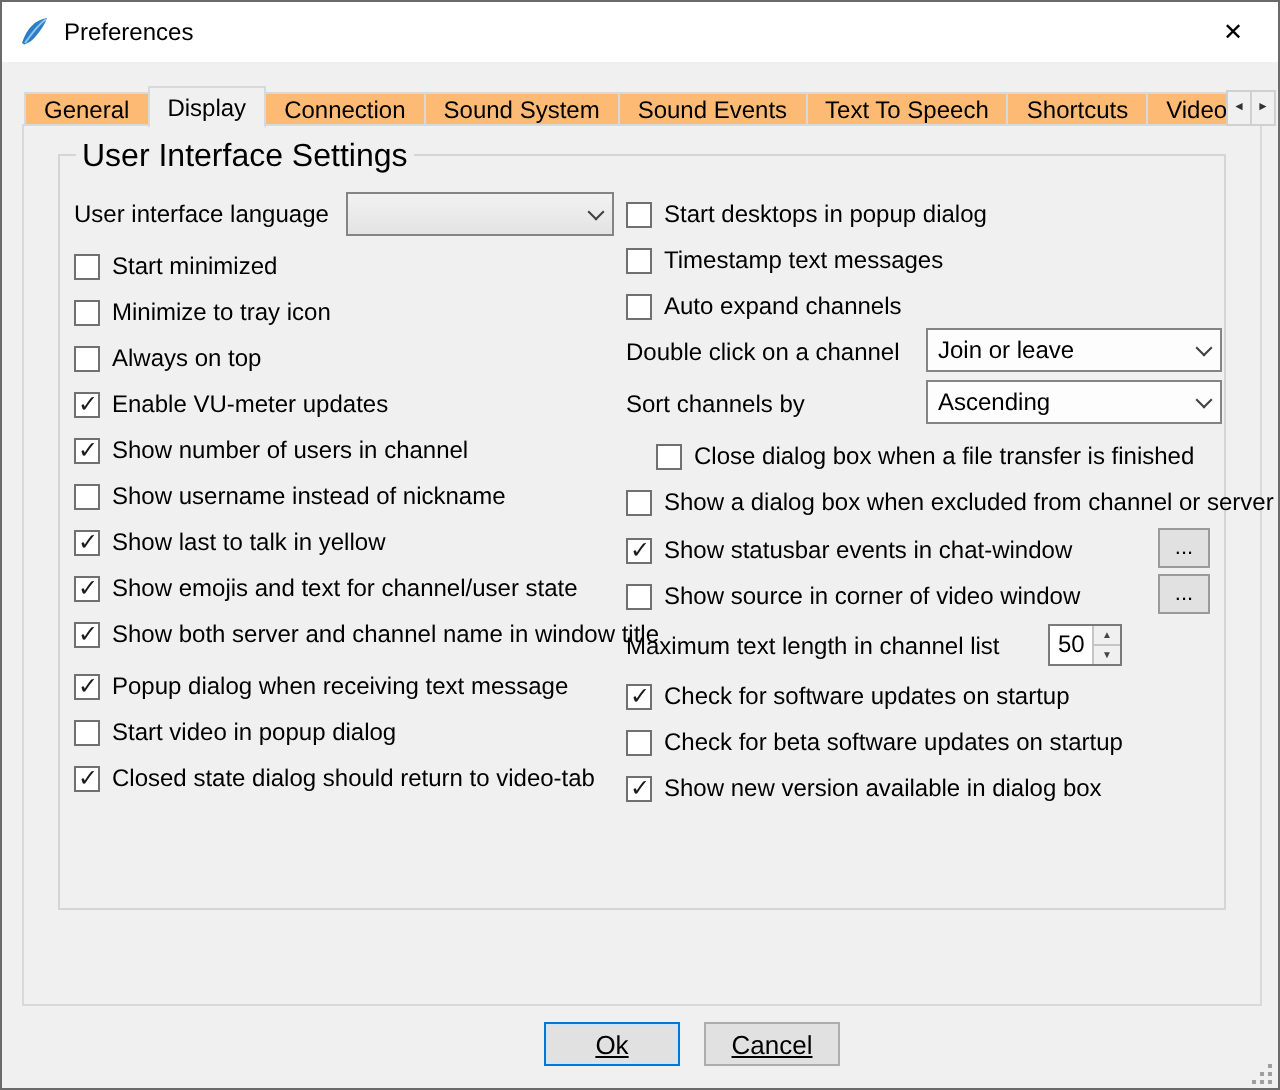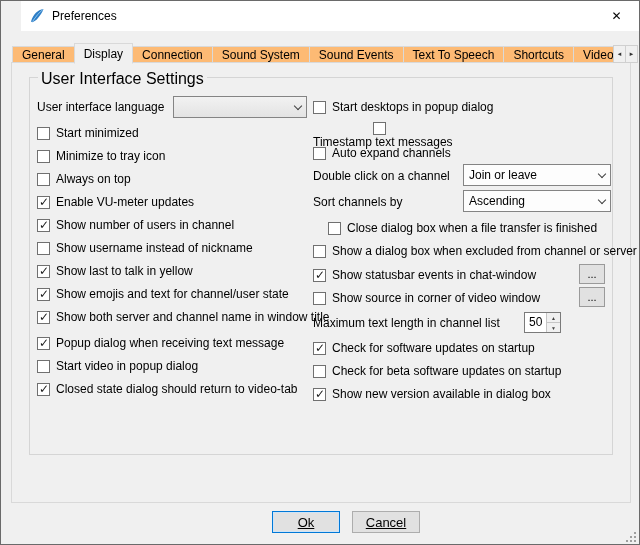--- a/index.html
+++ b/index.html
@@ -4,21 +4,21 @@
 <style>
   html,body { margin:0; padding:0; background:#d9d9d9; }
   * { box-sizing:border-box; }
   .window {
     position:relative; width:640px; height:545px;
     background:#f0f0f0; border:1px solid #6a6a6a;
     font-family:"Liberation Sans","DejaVu Sans",sans-serif;
     font-size:12px; color:#000; overflow:hidden;
   }
   
-  .titlebar { position:absolute; left:0; top:0; right:0; height:30px; background:#ffffff; display:flex; align-items:center;margin-left:20px; }
+  .titlebar { position:absolute; left:0; top:0; right:0; height:30px; background:#ffffff; display:flex; align-items:center; }
   .app-icon { margin-left:8px; width:16px; height:16px; display:inline-block; }
   .title-text { margin-left:7px; font-size:12px; }
   .close-btn { margin-left:auto; width:45px; height:30px; display:flex; align-items:center; justify-content:center; font-size:12px; color:#000; cursor:default; }
   
   .tabbar { position:absolute; left:11px; top:41px; width:601px; height:21px; display:flex; align-items:flex-end; z-index:3; }
   .tab { height:17px; padding:1px 9px 0 9px; background:#fdba74; border:1px solid #d9d9d9; margin-right:-1px; white-space:nowrap; display:flex; align-items:center; }
   .tab.selected { height:21px; background:#f0f0f0; border-bottom:1px solid #f0f0f0; margin-bottom:-1px; z-index:4; padding-top:0; }
   .tab-scroll { position:absolute; left:612px; top:44px; height:18px; display:flex; z-index:5; }
   .tsb { width:13px; height:18px; background:#f0f0f0; border:1px solid #d0d0d0; margin-right:-1px; display:flex; align-items:center; justify-content:center; font-size:6px; color:#333; }
   
@@ -142,21 +142,21 @@
   </div>
   <div class="check-row" style="left:36px; top:380px;">
     <span class="cb checked"></span>
     <span class="lbl">Closed state dialog should return to video-tab</span>
   </div>
 
   <div class="check-row" style="left:312px; top:98px;">
     <span class="cb"></span>
     <span class="lbl">Start desktops in popup dialog</span>
   </div>
-  <div class="check-row" style="left:312px; top:121px;flex-direction:column;">
+  <div class="check-row" style="left:312px; top:121px;">
     <span class="cb"></span>
     <span class="lbl">Timestamp text messages</span>
   </div>
   <div class="check-row" style="left:312px; top:144px;">
     <span class="cb"></span>
     <span class="lbl">Auto expand channels</span>
   </div>
 
   <div class="plain-label" style="left:312px; top:167px;">Double click on a channel</div>
   <div class="combo" style="left:462px; top:163px; width:148px; height:22px;">

